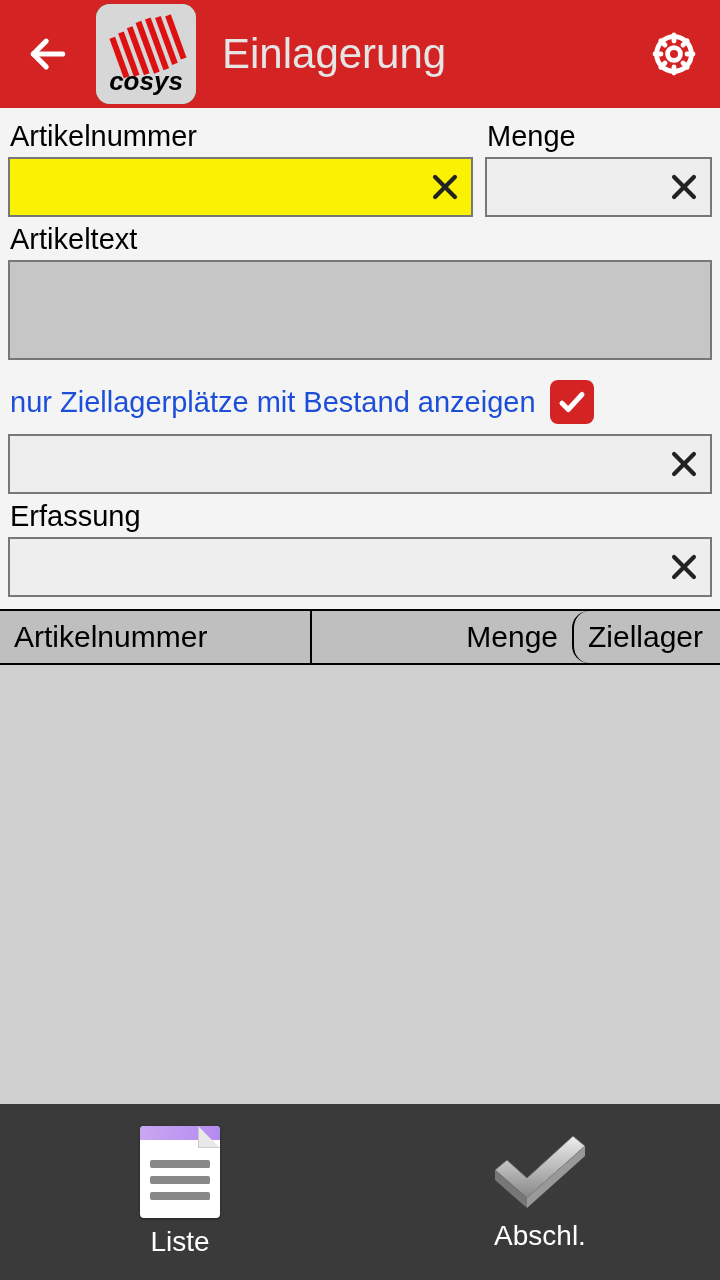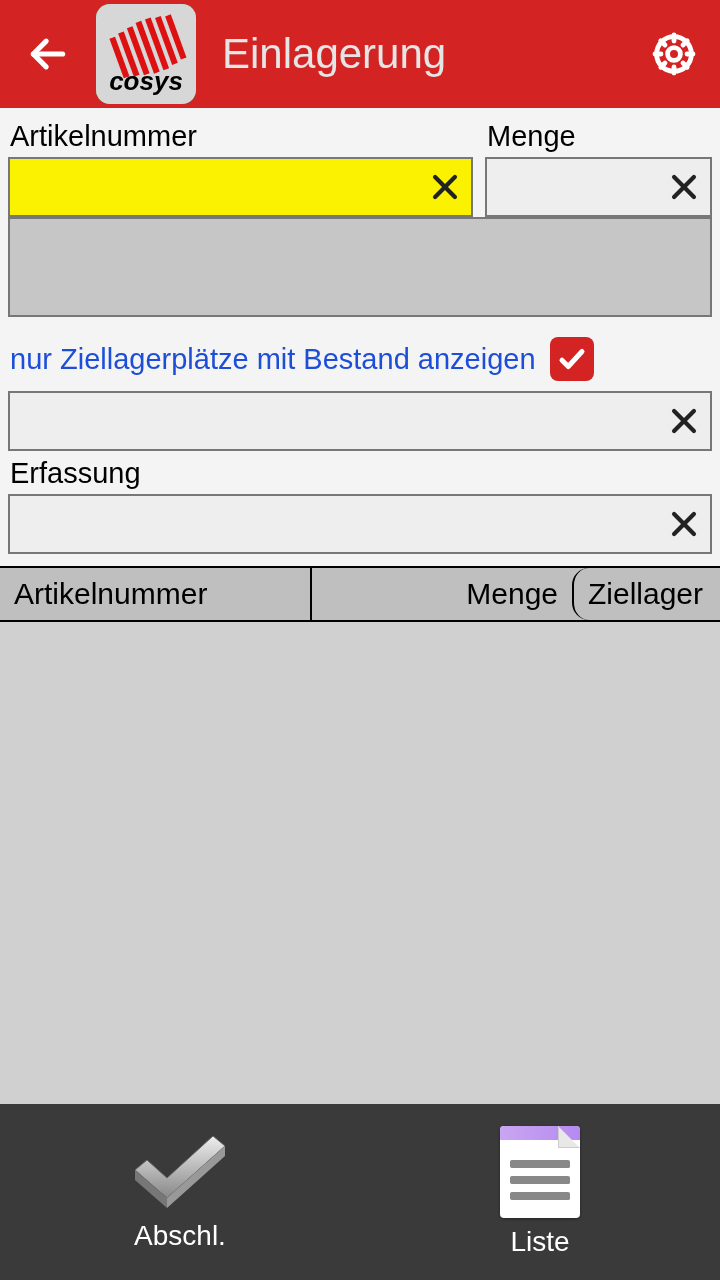--- a/index.html
+++ b/index.html
@@ -118,20 +118,21 @@
           <button class="clear-btn">
             <svg width="34" height="34" viewBox="0 0 24 24" stroke="#222" stroke-width="3" stroke-linecap="round">
                 <line x1="5" y1="5" x2="19" y2="19"></line>
                 <line x1="19" y1="5" x2="5" y2="19"></line>
               </svg>
           </button>
         </div>
       </div>
     </div>
 
+    <div class="field-label">Artikeltext</div>
     <textarea class="textarea" readonly="" style=""></textarea>
 
     <div class="checkrow">
       <div class="checklabel">nur Ziellagerplätze mit Bestand anzeigen</div>
       <div class="checkbox">
         <svg width="30" height="30" viewBox="0 0 24 24" fill="none" stroke="#fff" stroke-width="4" stroke-linecap="round" stroke-linejoin="round">
             <polyline points="4 13 9 18 20 6"></polyline>
           </svg>
       </div>
     </div>
@@ -161,51 +162,51 @@
 
   <div class="table-header">
     <div class="th th1">Artikelnummer</div>
     <div class="th th2">Menge</div>
     <div class="th th3">Ziellager</div>
   </div>
 
   <div class="table-body"></div>
 
   <div class="bottom">
-    <div class="bottom-btn">
-      <div class="check-icon">
-        <svg width="110" height="80" viewBox="0 0 110 80">
-          <defs>
-            <linearGradient id="g1" x1="0" y1="0" x2="0" y2="1">
-              <stop offset="0" stop-color="#eee"></stop>
-                <stop offset="1" stop-color="#888"></stop>
-            </linearGradient>
-          </defs>
-          <path d="M10 38 L42 66 L100 14 L88 4 L42 46 L22 28 Z" fill="url(#g1)" stroke="#666" stroke-width="1"></path>
-          <path d="M10 38 L42 66 L42 76 L10 48 Z" fill="#777"></path>
-          <path d="M42 66 L100 14 L100 24 L42 76 Z" fill="#999"></path>
-        </svg>
-      </div>
-      <div class="bottom-label">Abschl.</div>
-    </div>
     <div class="bottom-btn">
       <div class="list-icon">
         <div class="fold"></div>
         <div class="list-lines">
           <div class="list-row">
               <span class="dot"></span>
               <span class="bar"></span>
             </div>
           <div class="list-row">
               <span class="dot"></span>
               <span class="bar"></span>
             </div>
           <div class="list-row">
               <span class="dot"></span>
               <span class="bar"></span>
             </div>
         </div>
       </div>
       <div class="bottom-label">Liste</div>
     </div>
+    <div class="bottom-btn">
+      <div class="check-icon">
+        <svg width="110" height="80" viewBox="0 0 110 80">
+          <defs>
+            <linearGradient id="g1" x1="0" y1="0" x2="0" y2="1">
+              <stop offset="0" stop-color="#eee"></stop>
+                <stop offset="1" stop-color="#888"></stop>
+            </linearGradient>
+          </defs>
+          <path d="M10 38 L42 66 L100 14 L88 4 L42 46 L22 28 Z" fill="url(#g1)" stroke="#666" stroke-width="1"></path>
+          <path d="M10 38 L42 66 L42 76 L10 48 Z" fill="#777"></path>
+          <path d="M42 66 L100 14 L100 24 L42 76 Z" fill="#999"></path>
+        </svg>
+      </div>
+      <div class="bottom-label">Abschl.</div>
+    </div>
   </div>
 
 </div>
 
 </body></html>

